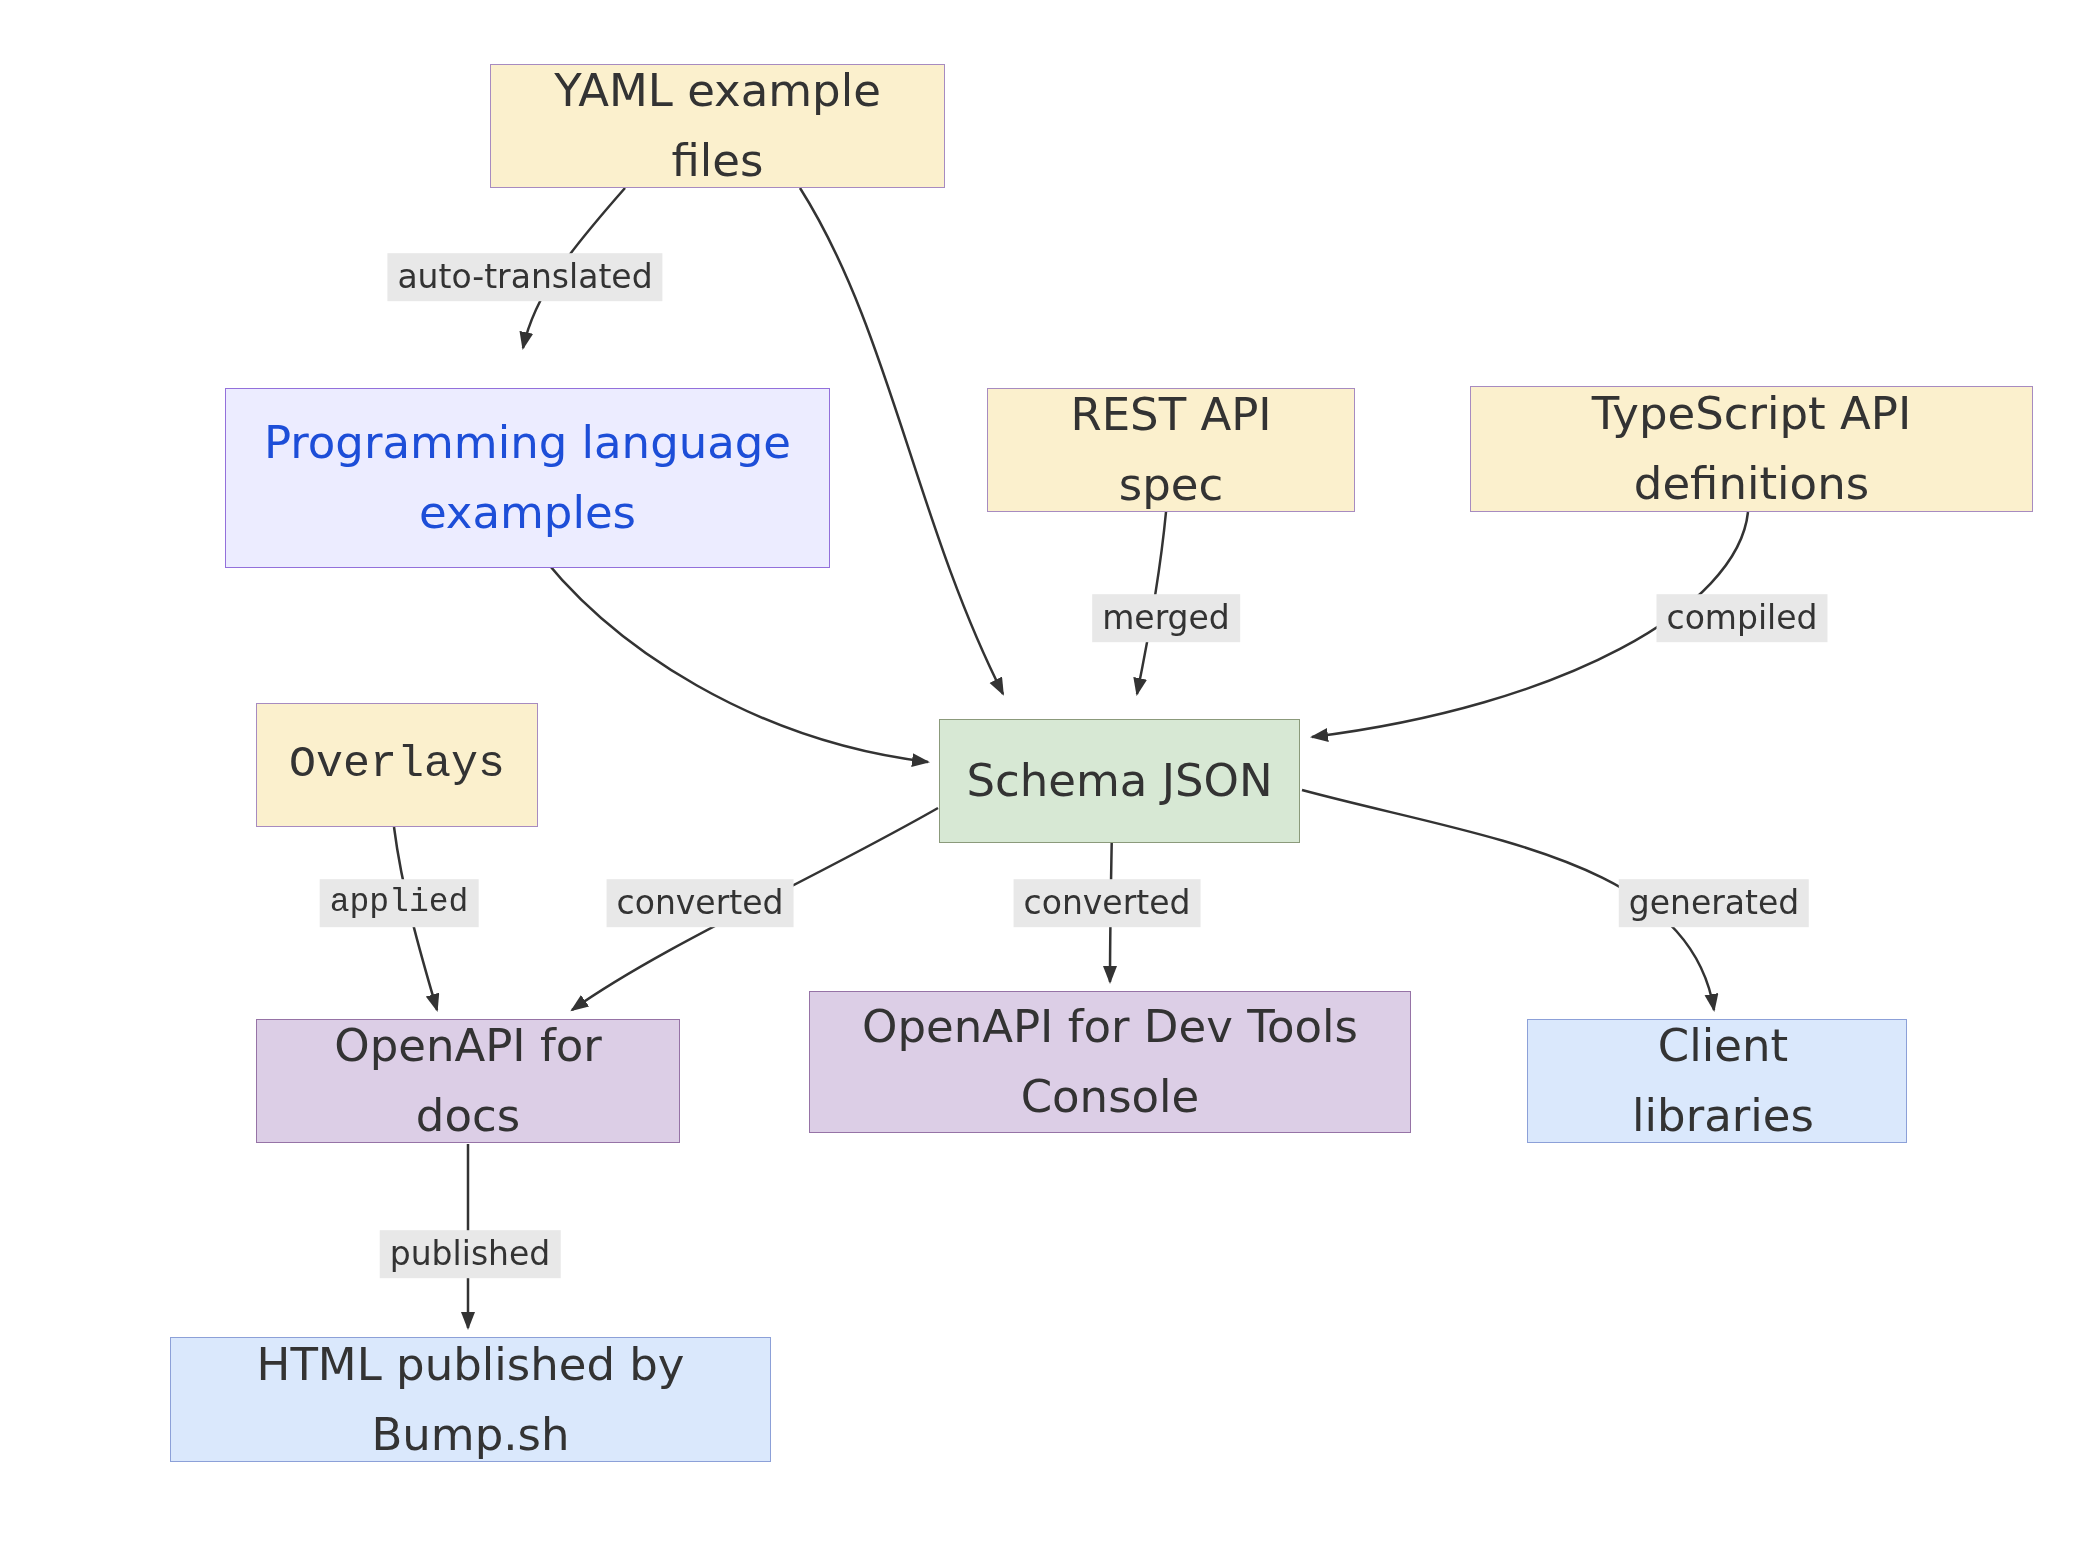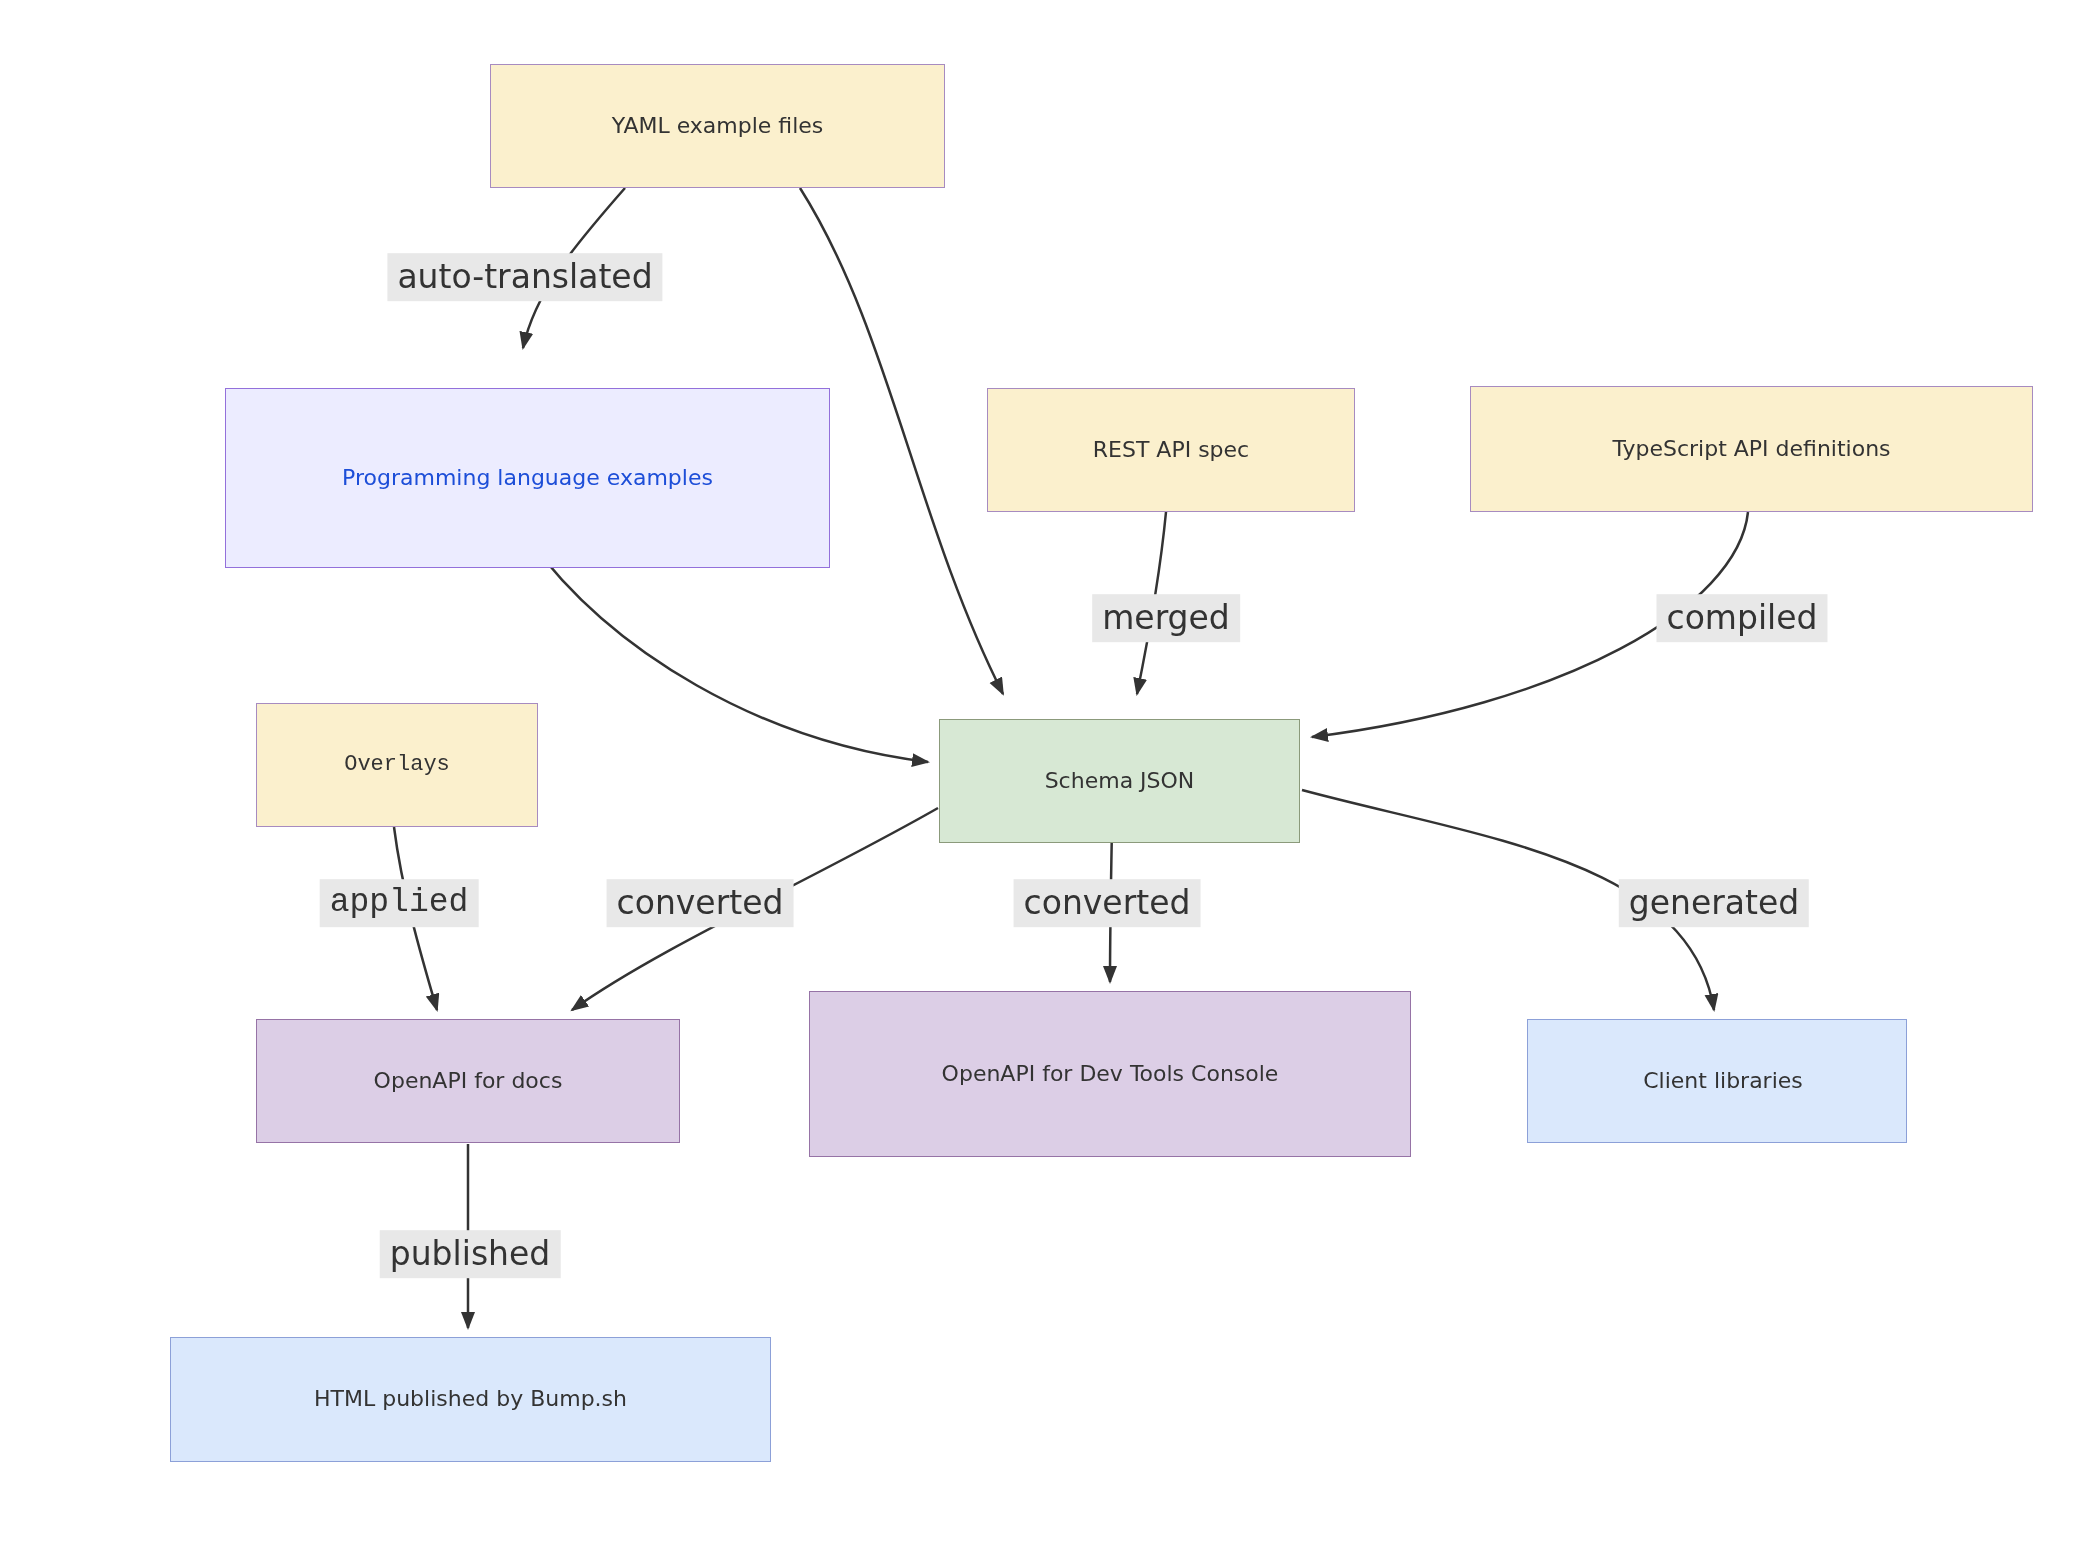--- a/index.html
+++ b/index.html
@@ -25,24 +25,24 @@
     fill: none;
     stroke: #333333;
     stroke-width: 2.5px;
   }
   .node {
     position: absolute;
     box-sizing: border-box;
     display: flex;
     align-items: center;
     justify-content: center;
-    text-align: left;
+    text-align: center;
     border: 1.6px solid;
     color: #333333;
-    font-size: 22px;
+    font-size: 45px;
     line-height: 1.55;
     padding: 6px 24px;
   }
   .edge-label {
     position: absolute;
     transform: translate(-50%, -50%);
     background: #e8e8e8;
     color: #333333;
     font-size: 33px;
     line-height: 1.2;
@@ -86,21 +86,21 @@
       </div>
       <div class="node" style="left: 256px; top: 703px; width: 282px; height: 124px; background: rgb(251, 240, 205); border-color: rgb(167, 139, 192); color: rgb(51, 51, 51); font-family: Liberation Mono, monospace;">
         <span>Overlays</span>
       </div>
       <div class="node" style="left: 939px; top: 703px; width: 361px; height: 124px; background: rgb(215, 232, 212); border-color: rgb(139, 154, 123); color: rgb(51, 51, 51); margin-top: 16px;">
         <span>Schema JSON</span>
       </div>
       <div class="node" style="left: 256px; top: 1019px; width: 424px; height: 124px; background: rgb(220, 206, 230); border-color: rgb(150, 115, 166); color: rgb(51, 51, 51);">
         <span>OpenAPI for docs</span>
       </div>
-      <div class="node" style="left: 809px; top: 991px; width: 602px; height: 166px; background: rgb(220, 206, 230); border-color: rgb(150, 115, 166); color: rgb(51, 51, 51);">
+      <div class="node" style="left: 809px; top: 991px; width: 602px; height: 142px; background: rgb(220, 206, 230); border-color: rgb(150, 115, 166); color: rgb(51, 51, 51);">
         <span>OpenAPI for Dev Tools Console</span>
       </div>
       <div class="node" style="left: 1527px; top: 1019px; width: 380px; height: 124px; background: rgb(218, 232, 252); border-color: rgb(140, 160, 216); color: rgb(51, 51, 51); padding-left: 36px;">
         <span>Client libraries</span>
       </div>
       <div class="node" style="left: 170px; top: 1337px; width: 601px; height: 125px; background: rgb(218, 232, 252); border-color: rgb(140, 160, 216); color: rgb(51, 51, 51);">
         <span>HTML published by Bump.sh</span>
       </div>
     </div>
   <div id="edge-labels">

